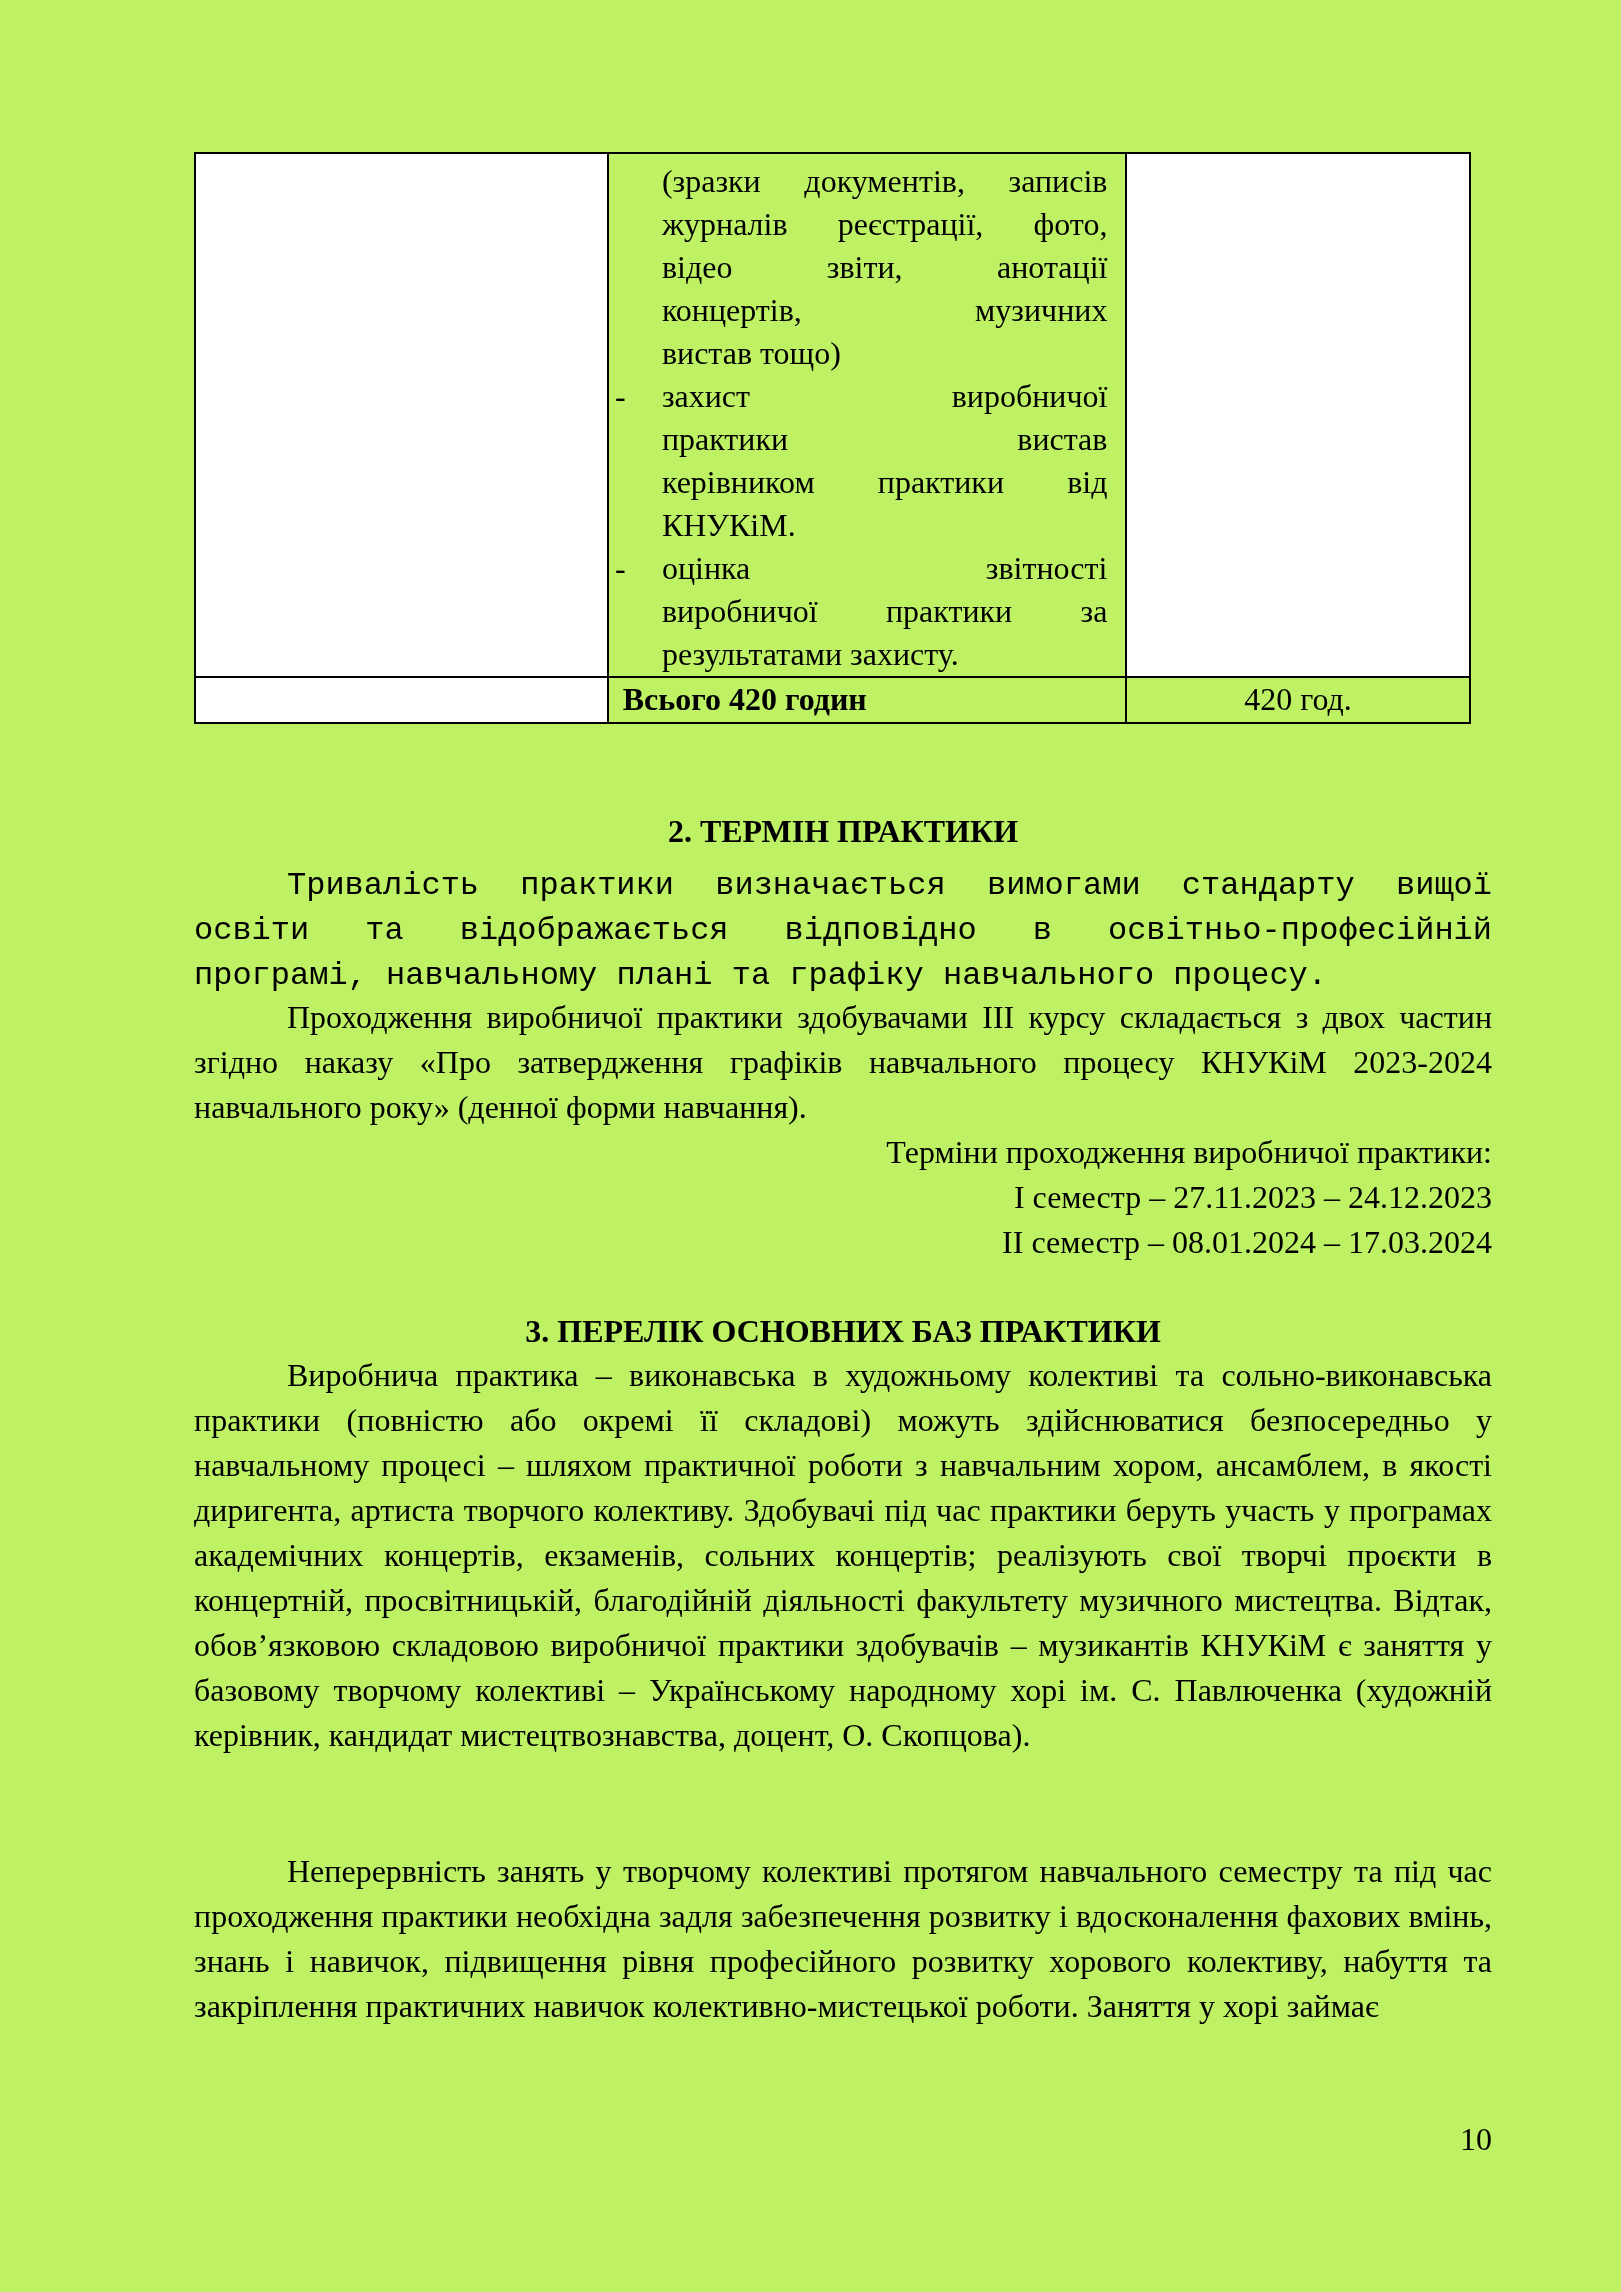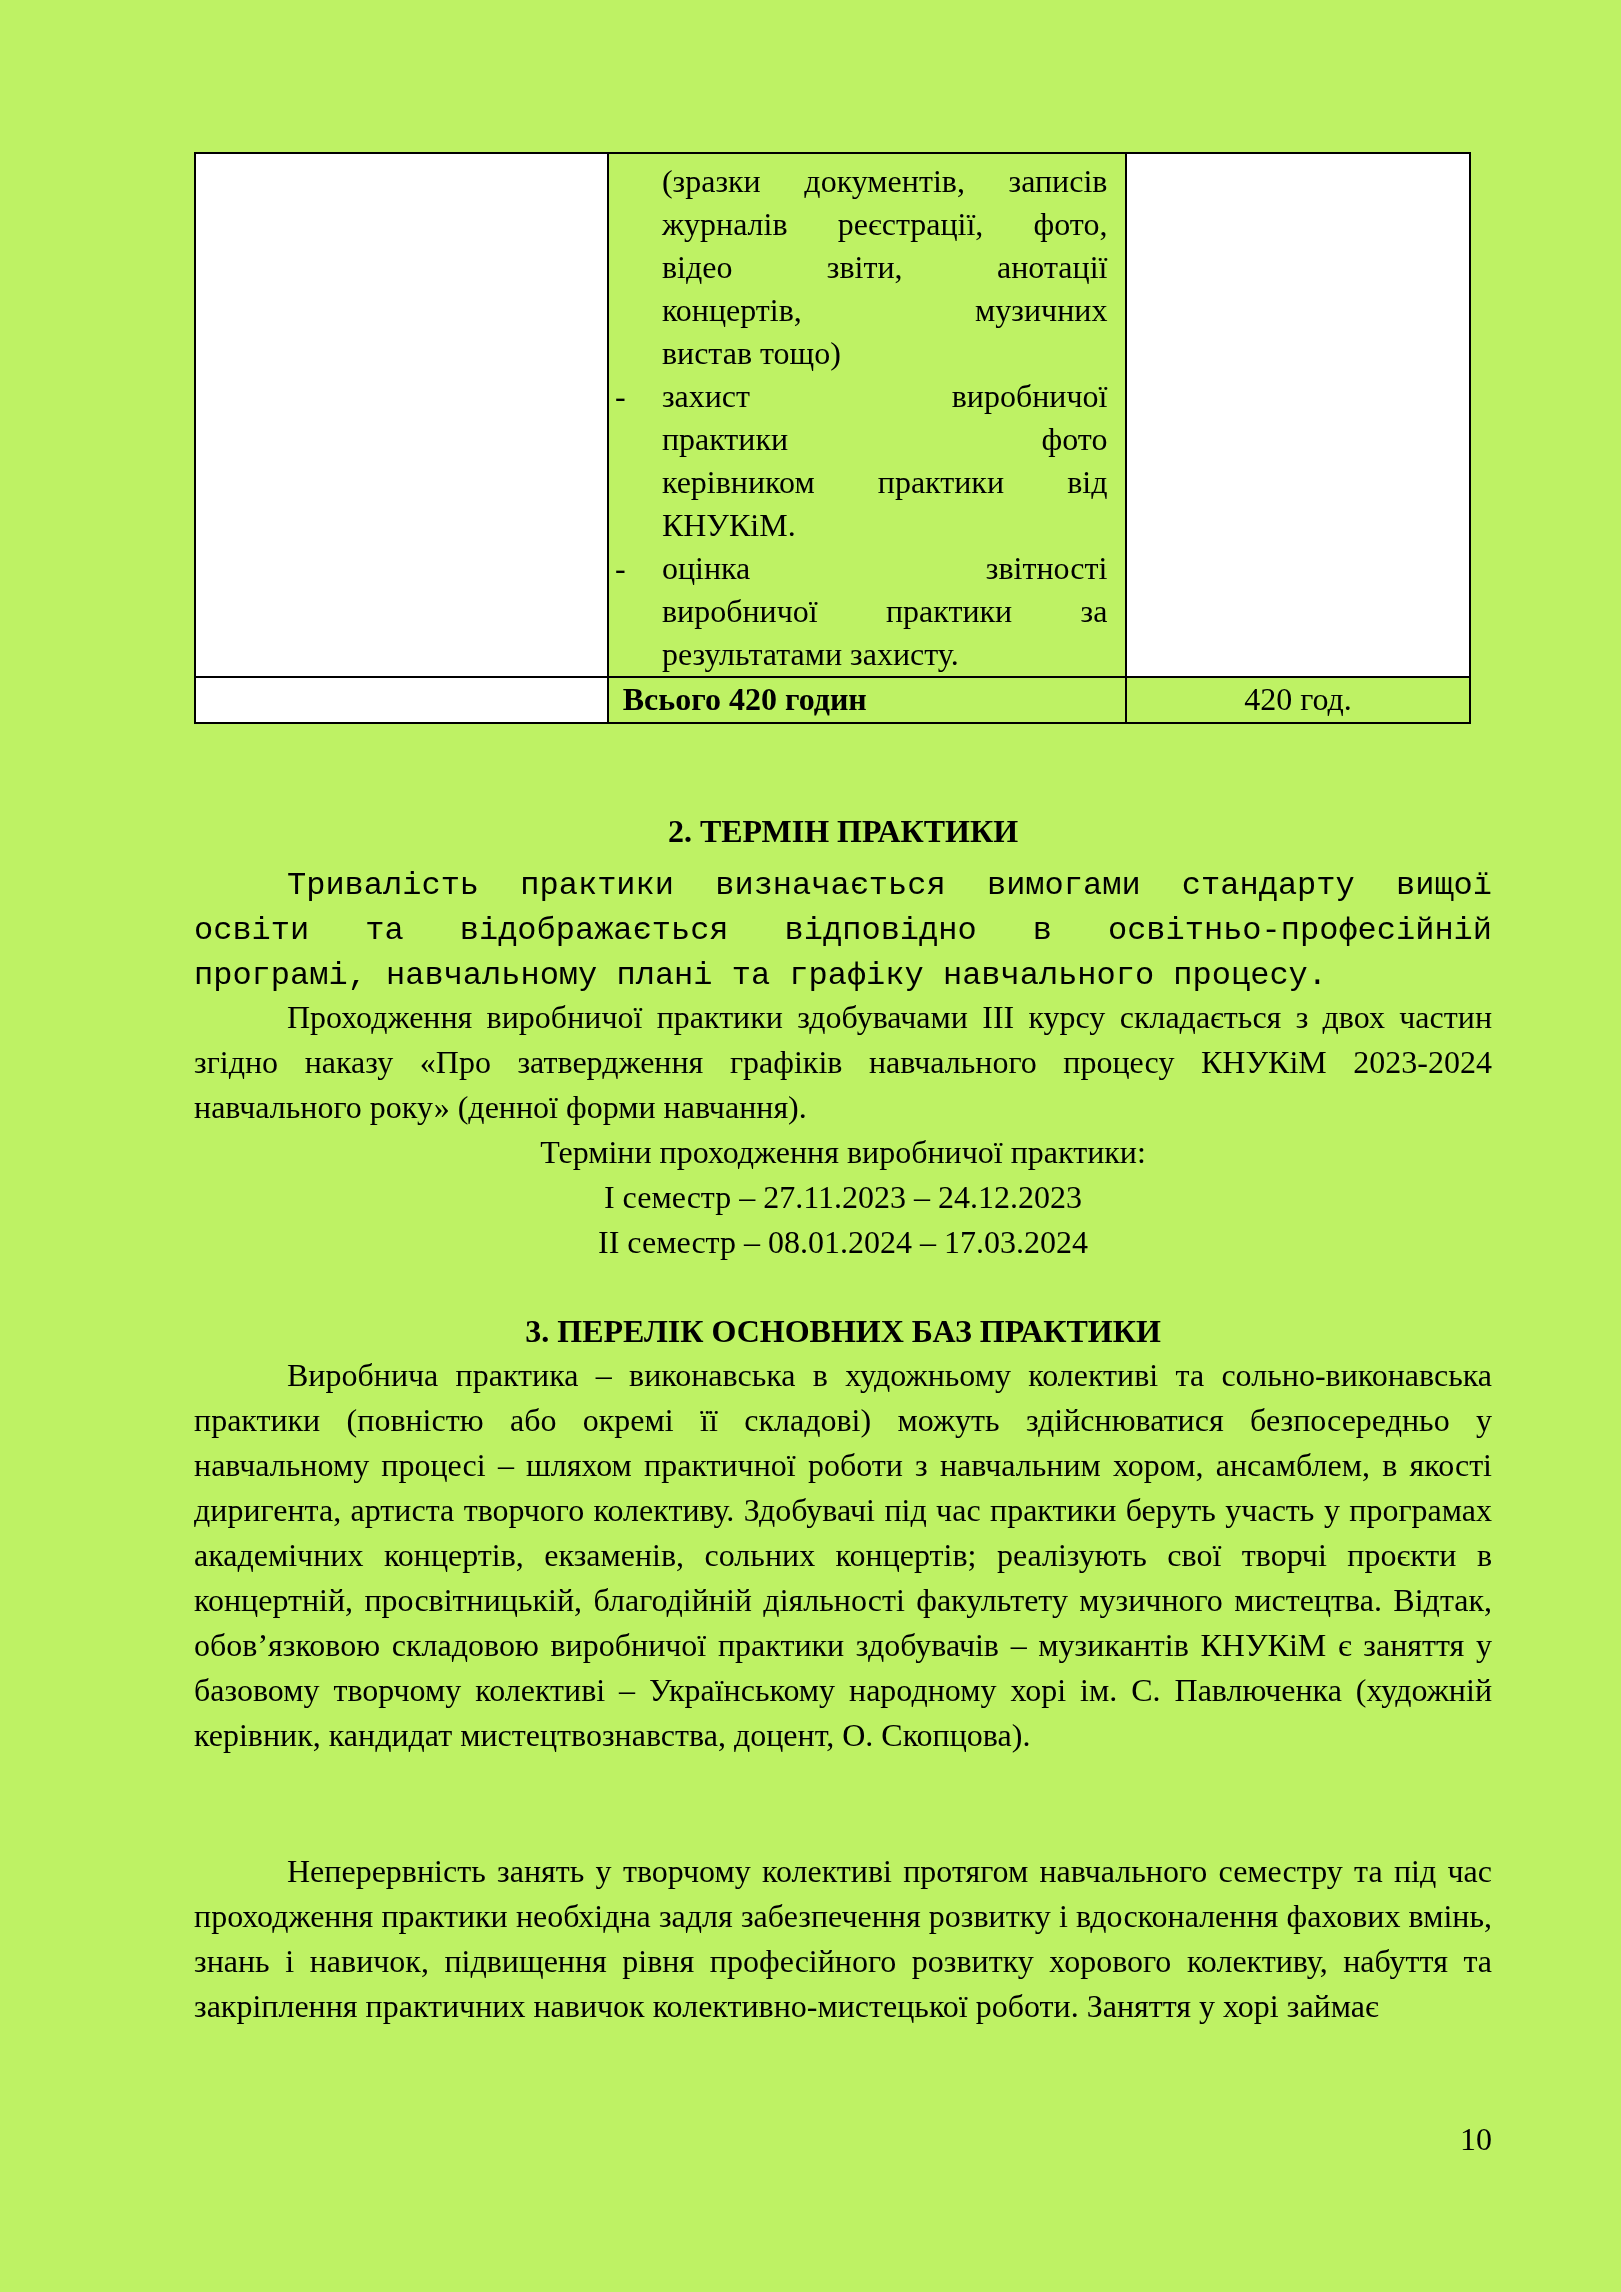--- a/index.html
+++ b/index.html
@@ -41,21 +41,21 @@
     font-size:32px; line-height:45px;
     margin:0;
   }
   .heading {
     font-weight:bold; font-size:32px; text-align:center;
   }
   .para {
     text-align:justify;
     text-indent:93px;
   }
-  .plainline { text-align:center; }
+  .plainline { text-align:right; }
   .page-number { text-align:right; }
 </style>
 </head>
 <body>
 
 <div class="page">
 
   <table class="doc-table">
     <colgroup>
       <col style="width:413px">
@@ -65,21 +65,21 @@
     <tbody>
         <tr class="row-body" style="height:522px;">
       <td class="cell-empty"></td>
       <td class="cell-activities">
         <div class="tline">(зразки документів, записів</div>
         <div class="tline">журналів реєстрації, фото,</div>
         <div class="tline">відео звіти, анотації</div>
         <div class="tline">концертів, музичних</div>
         <div class="tline lastline">вистав тощо)</div>
         <div class="tline"><span class="dash">-</span><span>захист виробничої</span></div>
-        <div class="tline">практики фото</div>
+        <div class="tline">практики вистав</div>
         <div class="tline">керівником практики від</div>
         <div class="tline lastline">КНУКіМ.</div>
         <div class="tline"><span class="dash">-</span><span>оцінка звітності</span></div>
         <div class="tline">виробничої практики за</div>
         <div class="tline lastline">результатами захисту.</div>
       </td>
       <td class="cell-empty"></td>
     </tr>
     <tr class="row-total">
       <td class="cell-empty"></td>

